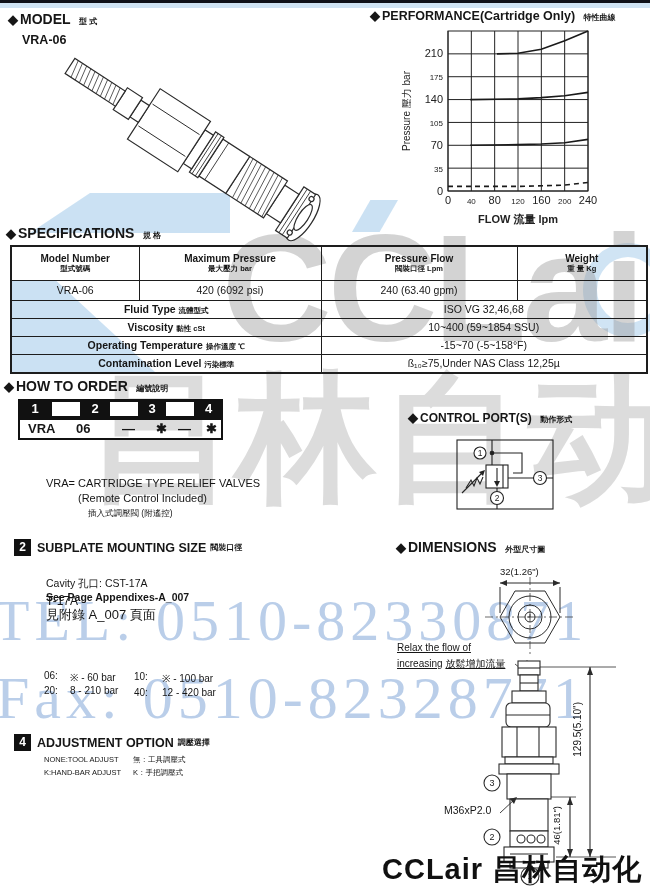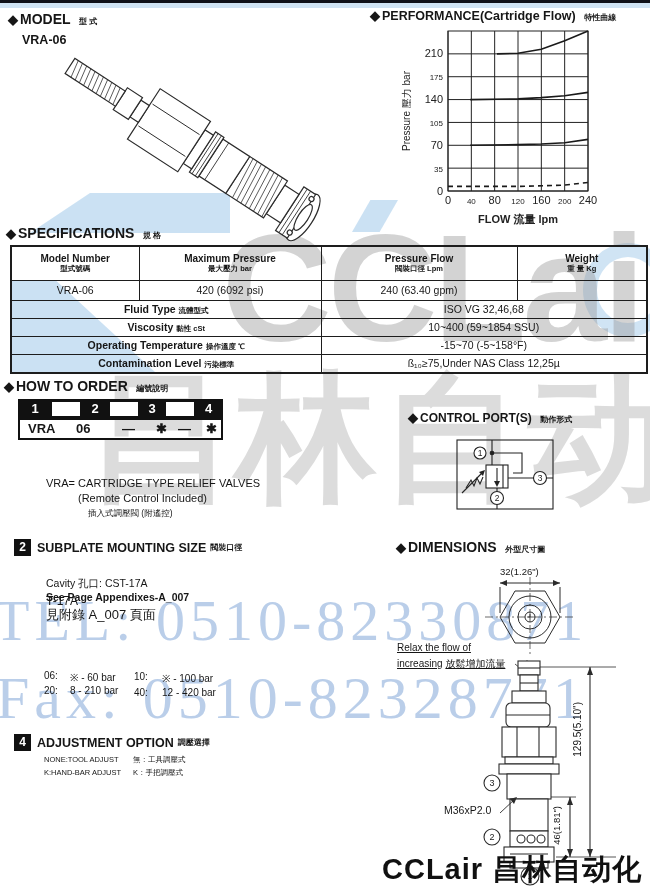--- a/index.html
+++ b/index.html
@@ -102,21 +102,21 @@
       <rect x="60" y="-13" width="18" height="26"></rect>
       <rect x="0" y="-9" width="60" height="18"></rect>
       <path d="M4 -9l3 18M9 -9l3 18M14 -9l3 18M19 -9l3 18M24 -9l3 18M29 -9l3 18M34 -9l3 18M39 -9l3 18M44 -9l3 18M49 -9l3 18M54 -9l3 18" stroke-width=".7"></path>
       <circle cx="275" cy="-20" r="2.5"></circle>
       <circle cx="275" cy="20" r="2.5"></circle>
       <ellipse cx="278" cy="0" rx="5" ry="15"></ellipse>
     </g>
   </svg>
 
   <div class="h1" style="left:370px;top:6px">
-    <span class="dia">◆</span><span class="ht" style="font-size:12.5px">PERFORMANCE(Cartridge Flow)</span>
+    <span class="dia">◆</span><span class="ht" style="font-size:12.5px">PERFORMANCE(Cartridge Only)</span>
     <span class="hcn">特性曲線</span>
   </div>
   <svg id="perf-plot" style="left:378px;top:20px" width="272" height="215" viewBox="0 0 272 215" font-family="Liberation Sans, sans-serif">
       <g stroke="#222" fill="none" stroke-width="1">
         <line x1="70" y1="11" x2="70" y2="171"></line>
         <line x1="93.33333333333333" y1="11" x2="93.33333333333333" y2="171"></line>
         <line x1="116.66666666666666" y1="11" x2="116.66666666666666" y2="171"></line>
         <line x1="140" y1="11" x2="140" y2="171"></line>
         <line x1="163.33333333333331" y1="11" x2="163.33333333333331" y2="171"></line>
         <line x1="186.66666666666669" y1="11" x2="186.66666666666669" y2="171"></line>

